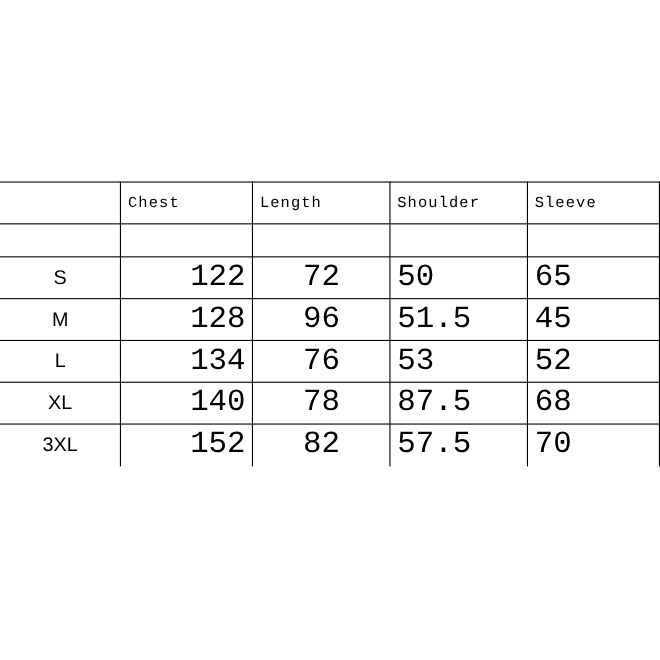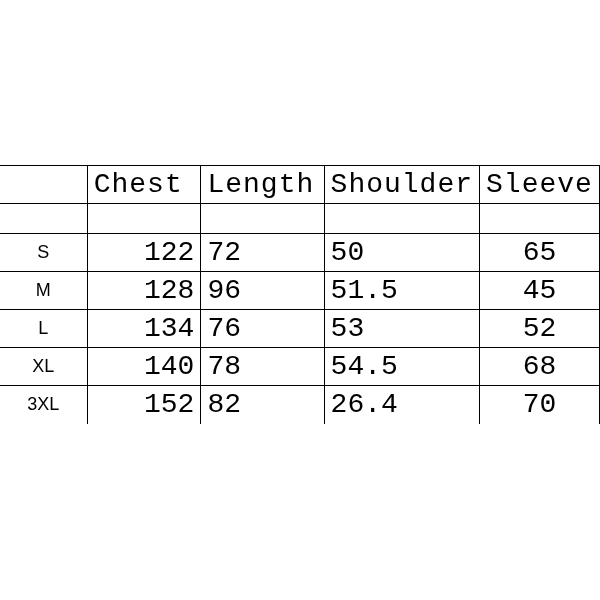--- a/index.html
+++ b/index.html
@@ -36,33 +36,33 @@
       text-align: center;
       font-family: Arial, sans-serif;
       font-size: 18px;
     }
     .col-chest {
       width: 120px;
       text-align: right;
     }
     .col-length {
       width: 125px;
-      text-align: left;
+      text-align: center;
     }
     .col-shoulder {
       width: 125px;
     }
     .col-sleeve {
       width: 120px;
-      text-align: center;
+      text-align: left;
     }
     .header-row td {
       text-align: left;
       font-family: "Courier New", monospace;
-      font-size: 28px;
+      font-size: 14px;
       letter-spacing: 1px;
     }
     .header-row .col-size {
       text-align: left;
     }
     .spacer-row td {
       height: 30px;
     }
     .no-left-border {
       border-left: none;
@@ -109,25 +109,25 @@
       <td class="col-size no-left-border">L</td>
       <td class="col-chest">134</td>
       <td class="col-length">76</td>
       <td class="col-shoulder">53</td>
       <td class="col-sleeve">52</td>
     </tr>
     <tr>
       <td class="col-size no-left-border">XL</td>
       <td class="col-chest">140</td>
       <td class="col-length">78</td>
-      <td class="col-shoulder">54.5</td>
+      <td class="col-shoulder">87.5</td>
       <td class="col-sleeve">68</td>
     </tr>
     <tr>
       <td class="col-size no-left-border no-bottom-border">3XL</td>
       <td class="col-chest no-bottom-border">152</td>
       <td class="col-length no-bottom-border">82</td>
-      <td class="col-shoulder no-bottom-border">26.4</td>
+      <td class="col-shoulder no-bottom-border">57.5</td>
       <td class="col-sleeve no-bottom-border">70</td>
     </tr>
   </tbody>
     </table>
 </div>
 
 </body></html>

